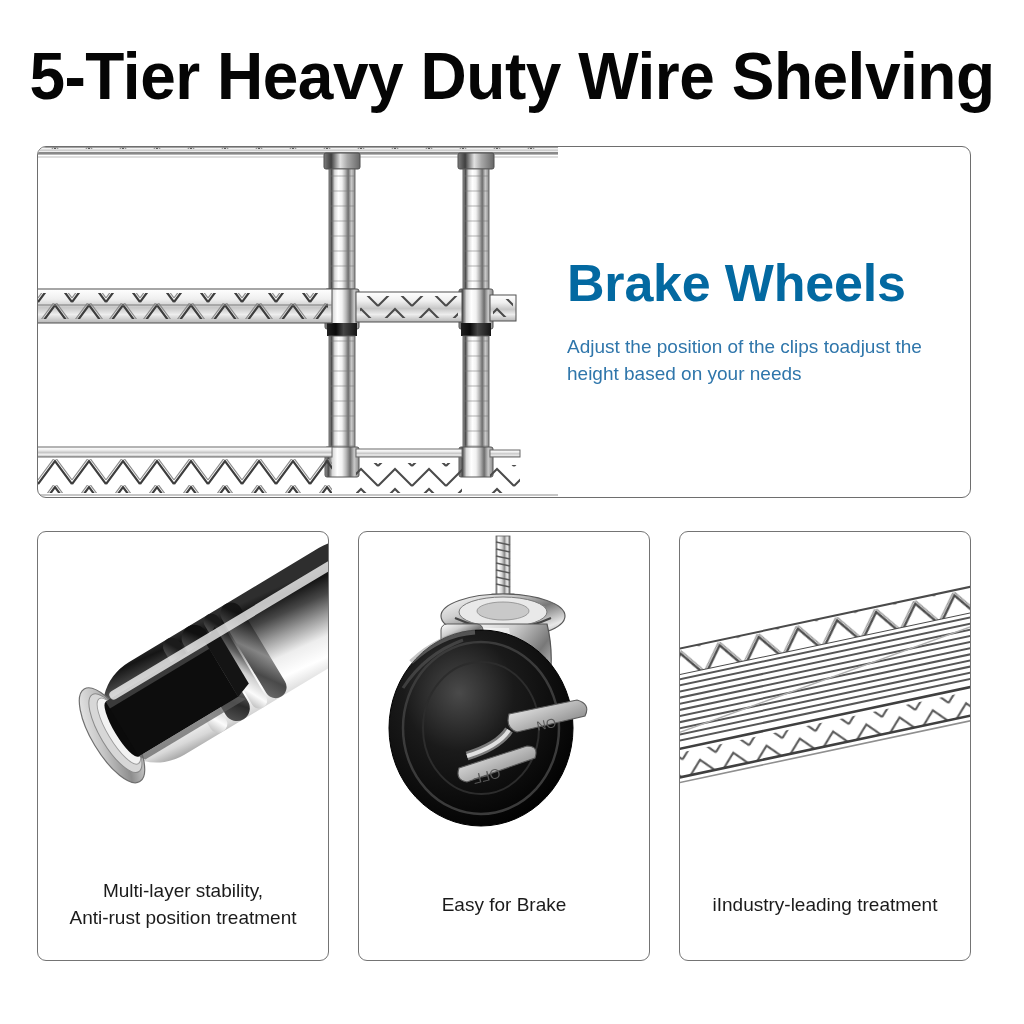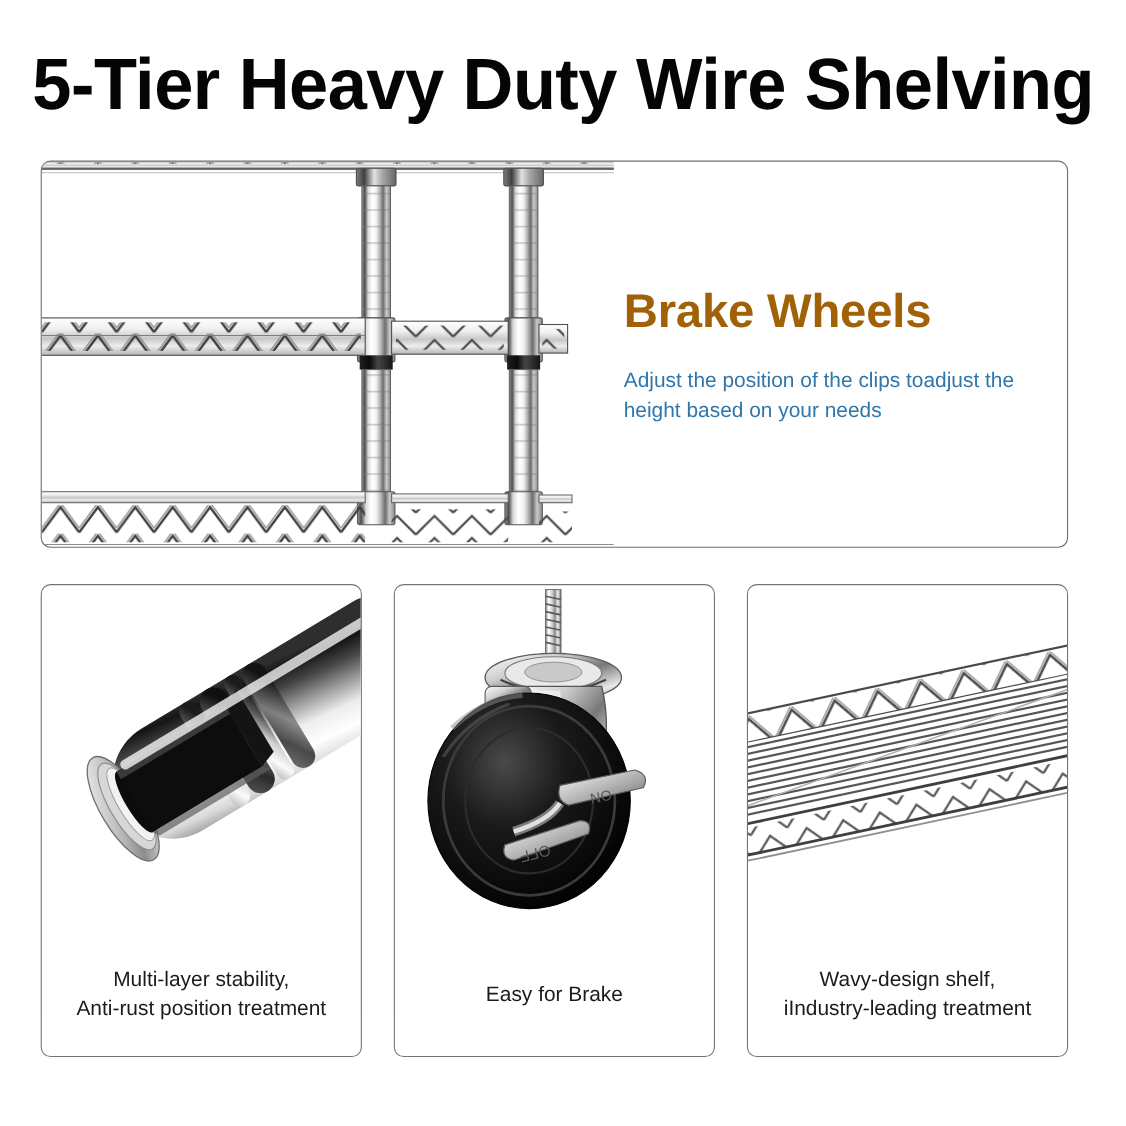--- a/index.html
+++ b/index.html
@@ -56,23 +56,23 @@
   }
   .hero-art svg { display: block; }
 
   .hero-copy {
     position: absolute;
     left: 529px;
     top: 112px;
     width: 400px;
   }
   .hero-heading {
-    font-size: 43px;
+    font-size: 52px;
     font-weight: bold;
-    color: #a16207;
+    color: #0369a1;
     line-height: 48px;
     letter-spacing: -0.2px;
     margin: 0 0 26px 0;
   }
   .hero-sub {
     font-size: 19px;
     color: #2f76ab;
     line-height: 27px;
     margin: 0;
     max-width: 380px;
@@ -446,18 +446,17 @@
           <line x1="-40" y1="186" x2="360" y2="186" stroke="#3f3f3f" stroke-width="2.6"></line>
 
           <rect x="-40" y="190" width="400" height="24" fill="url(#zigSm)"></rect>
           <line x1="-40" y1="214" x2="360" y2="214" stroke="#3f3f3f" stroke-width="2.6"></line>
           <line x1="-40" y1="219" x2="360" y2="219" stroke="#8f8f8f" stroke-width="1.6"></line>
         </g>
       </svg>
     </div>
     <div class="card-caption">
       <div>
-        <span>Wavy-design shelf,</span>
         <span>iIndustry-leading treatment</span>
       </div>
     </div>
   </div>
 </div>
 
 </body></html>

